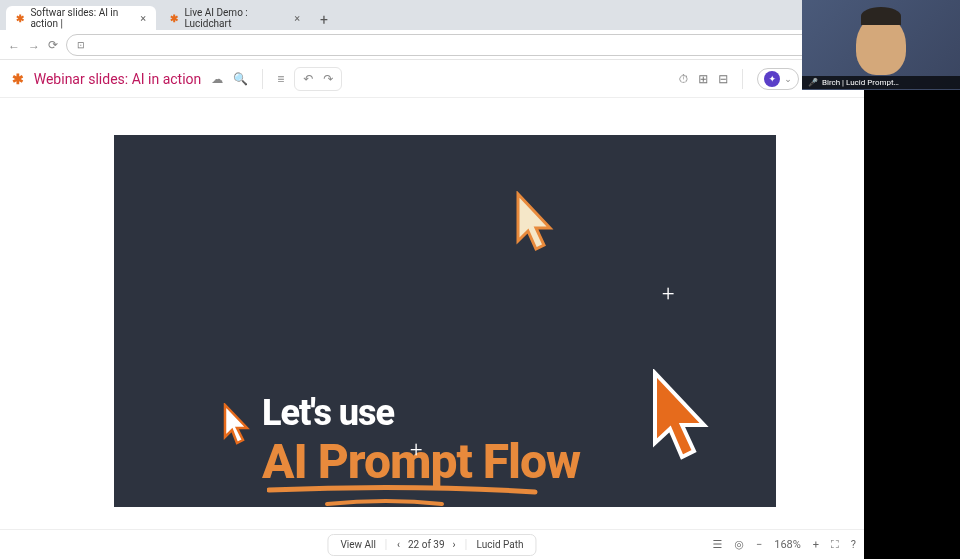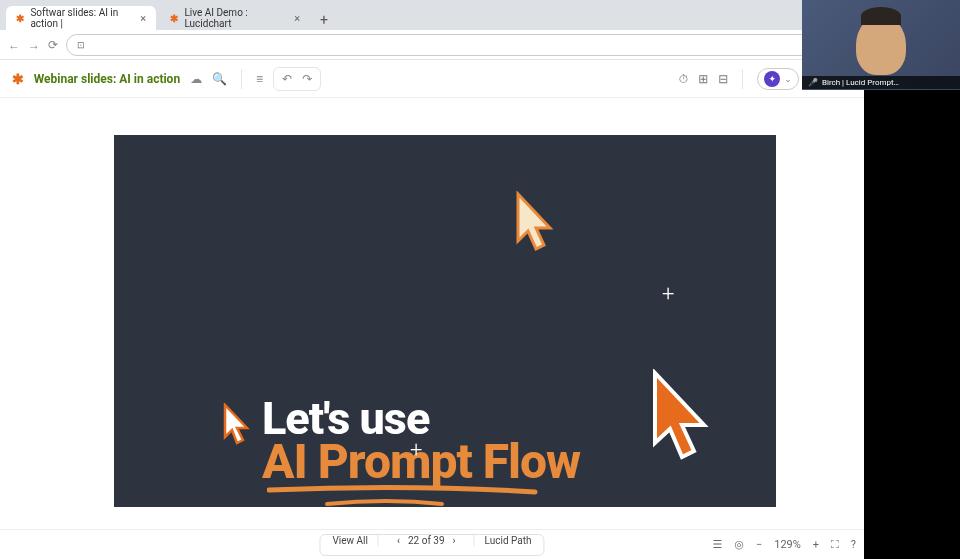--- a/index.html
+++ b/index.html
@@ -12,40 +12,40 @@
 .newtab{width:20px;height:20px;display:flex;align-items:center;justify-content:center;color:#555;font-size:14px}
 .addrbar{height:30px;background:#fff;display:flex;align-items:center;padding:0 8px;gap:8px;border-bottom:1px solid #e5e5e5}
 .navarrow{color:#888;font-size:12px}
 .urlbox{flex:1;height:22px;border:1px solid #ccc;border-radius:12px;display:flex;align-items:center;padding:0 10px;font-size:10px;color:#444;gap:6px}
 .urlicon{font-size:9px;color:#777}
 .star{color:#888;margin-left:auto}
 .extico{width:16px;height:16px;border-radius:50%;background:#ddd;display:flex;align-items:center;justify-content:center;font-size:8px;color:#666}
 .chip{height:20px;border:1px solid #ccc;border-radius:10px;padding:0 8px;font-size:9px;color:#555;display:flex;align-items:center;gap:4px}
 .apptop{height:38px;background:#fff;border-bottom:1px solid #eee;display:flex;align-items:center;padding:0 12px;gap:10px}
 .logo{color:#e66b1c;font-size:14px;font-weight:700}
-.filename{font-weight:700;font-size:12px;color:#4d7c0f}
+.filename{font-weight:400;font-size:14px;color:#be185d}
 .topico{color:#888;font-size:12px}
 .topdivider{width:1px;height:20px;background:#e5e5e5;margin:0 4px}
 .undoredo{border:1px solid #e5e5e5;border-radius:6px;padding:4px 8px;display:flex;gap:10px}
 .rightcluster{margin-left:auto;display:flex;align-items:center;gap:10px}
 .iconbtn{color:#777;font-size:12px}
 .aibtn{border:1px solid #ccc;border-radius:14px;height:22px;padding:0 6px;display:flex;align-items:center;gap:4px}
 .aicircle{width:16px;height:16px;border-radius:50%;background:#5a3ec8;color:#fff;font-size:9px;display:flex;align-items:center;justify-content:center}
 .sharebtn{background:#5a3ec8;color:#fff;font-size:10px;height:22px;padding:0 10px;border-radius:4px;display:flex;align-items:center;gap:4px}
 .workspace{position:absolute;top:98px;left:0;right:96px;bottom:30px;background:#fff}
 .lefttools{position:absolute;left:0;top:98px;width:38px;display:flex;flex-direction:column;align-items:center;gap:14px;padding-top:12px}
 .tool{color:#888;font-size:13px;display:flex;align-items:center;justify-content:center;width:22px;height:18px}
 .tool.active{color:#5a3ec8}
 .canvas{position:absolute;left:114px;top:135px;width:662px;height:372px;background:#2d333f}
-.slidetitle1{position:absolute;left:148px;top:257px;color:#fff;font-size:45px;font-weight:800;letter-spacing:-1px}
+.slidetitle1{position:absolute;left:148px;top:257px;color:#fff;font-size:36px;font-weight:800;letter-spacing:-1px}
 .slidetitle2{position:absolute;left:148px;top:298px;color:#e88a3c;font-size:48px;font-weight:800;letter-spacing:-1px}
 .underline{position:absolute;left:153px;top:347px}
 .plus{position:absolute;color:#fff;font-size:22px;font-weight:300}
 .bottombar{position:absolute;bottom:0;left:0;right:96px;height:30px;background:#fff;border-top:1px solid #eee;display:flex;align-items:center}
-.centerctrls{position:absolute;left:50%;transform:translateX(-50%);display:flex;align-items:flex-start;gap:10px;border:1px solid #e0e0e0;border-radius:6px;height:22px;padding:0 2px}
+.centerctrls{position:absolute;left:50%;transform:translateX(-50%);display:flex;align-items:center;gap:2px;border:1px solid #e0e0e0;border-radius:6px;height:22px;padding:0 2px}
 .viewall{font-size:10px;color:#444;padding:0 10px;border-right:1px solid #e5e5e5}
 .pagenav{font-size:10px;color:#444;padding:0 8px;display:flex;align-items:center;gap:8px}
 .exitpath{font-size:10px;color:#444;padding:0 10px;border-left:1px solid #e5e5e5}
 .zoomcluster{position:absolute;right:8px;display:flex;align-items:center;gap:12px;font-size:11px;color:#666}
 .blackside{position:absolute;right:0;top:0;width:96px;height:559px;background:#000}
 .video{position:absolute;right:0;top:0;width:158px;height:90px;background:linear-gradient(135deg,#4a5a7a 0%,#3a4560 100%);display:flex;align-items:center;justify-content:center}
 .face{width:50px;height:60px;background:#d4a87a;border-radius:50% 50% 40% 40%;position:relative}
 .face::before{content:"";position:absolute;top:-8px;left:5px;right:5px;height:18px;background:#2a2520;border-radius:50% 50% 0 0}
 .namebar{position:absolute;right:0;top:76px;width:158px;background:rgba(0,0,0,.7);color:#fff;font-size:8px;padding:2px 6px;display:flex;align-items:center;gap:4px}
 .cursvg{position:absolute}
@@ -165,21 +165,21 @@
       <span>‹</span>
       <span>22 of 39</span>
       <span>›</span>
     </div>
     <span class="exitpath">Lucid Path</span>
   </div>
   <div class="zoomcluster">
     <span>☰</span>
     <span>◎</span>
     <span>−</span>
-    <span>129%</span>
+    <span>168%</span>
     <span>+</span>
     <span>⛶</span>
     <span>?</span>
   </div>
 </div>
 
 <div class="blackside"></div>
 <div class="video">
   <div class="face"></div>
 </div>

